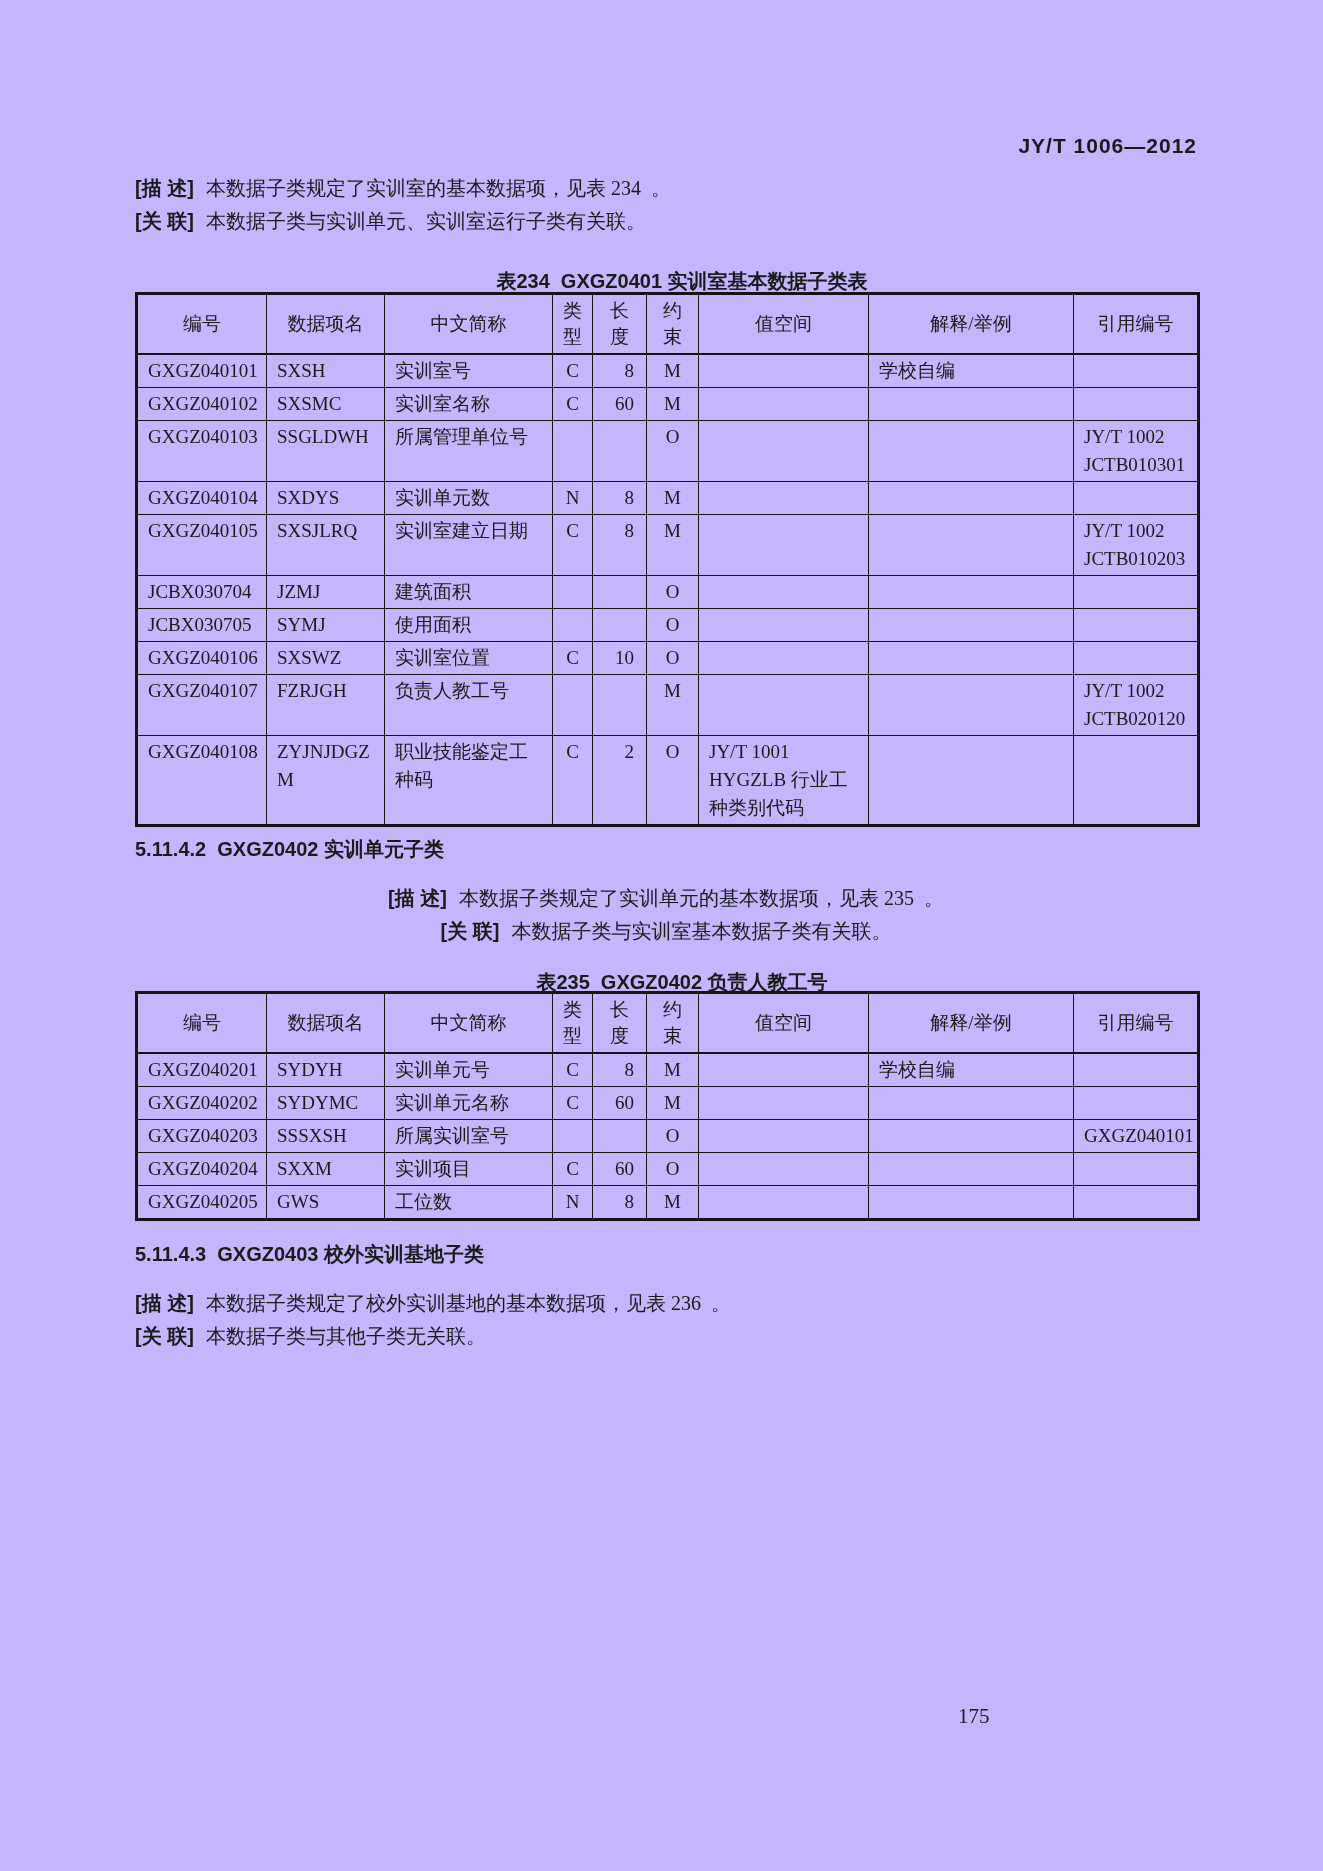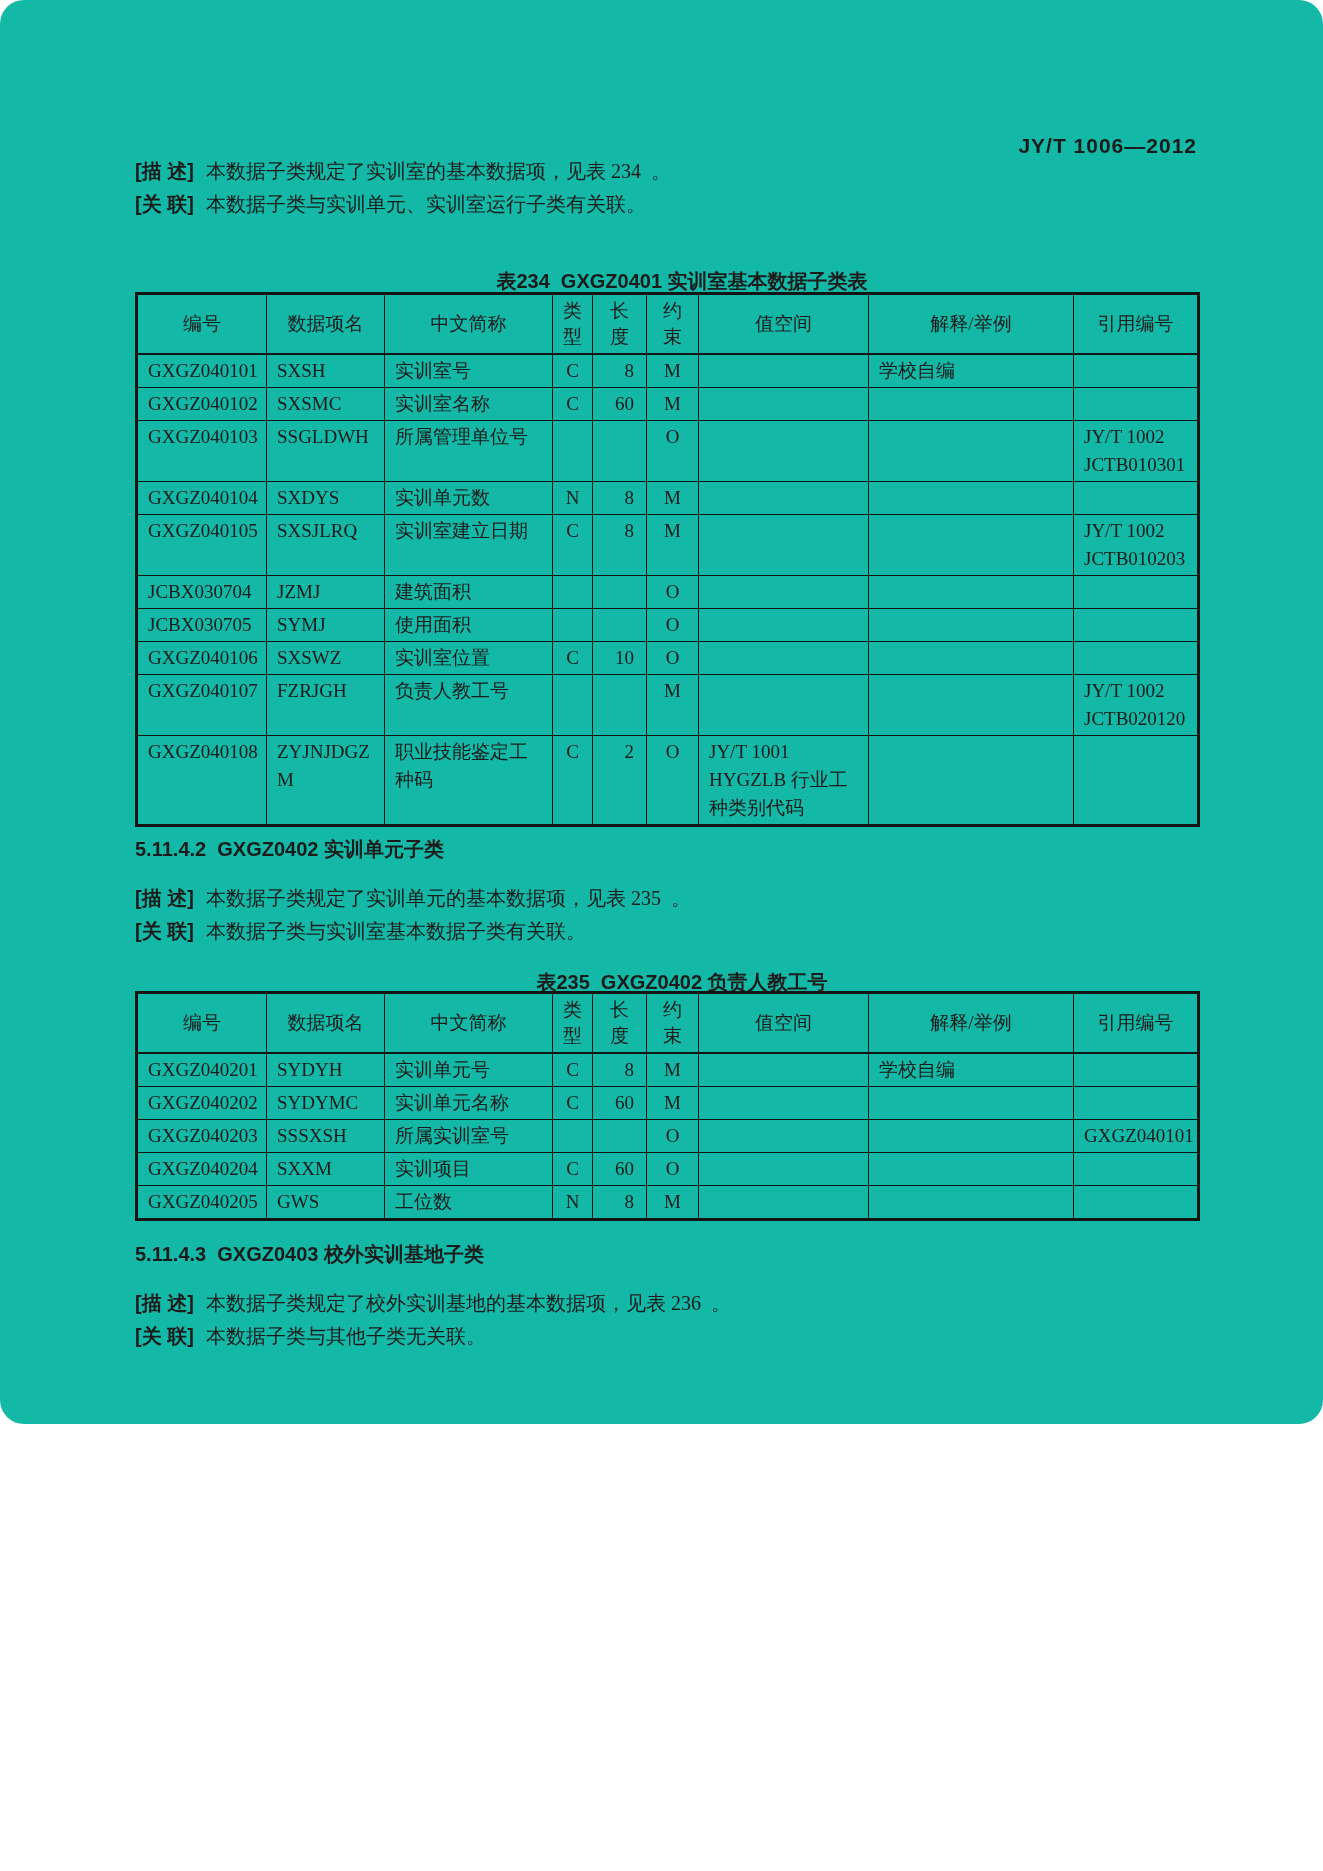--- a/index.html
+++ b/index.html
@@ -1,24 +1,23 @@
 <!DOCTYPE html>
 <html><head>
 <meta charset="utf-8">
 <style>
   * { box-sizing: border-box; }
   html, body { margin: 0; padding: 0; background: #ffffff; }
   .page {
     position: relative;
     width: 1323px;
-    height: 1424px;
-    background: #14b8a6;
+    height: 1871px;
+    background: #c4b5fd;
     color: #1b1b1b;
     font-family: "Liberation Serif", "DejaVu Serif", serif;
-    border-radius: 24px;
   }
   .blk { position: absolute; left: 135px; width: 1062px; }
 
   .doc-header {
     top: 134px;
     text-align: right;
     font-family: "Liberation Sans", "DejaVu Sans", sans-serif;
     font-weight: bold;
     font-size: 21px;
     letter-spacing: 1px;
@@ -85,21 +84,21 @@
     font-size: 21px;
   }
 </style>
 </head>
 <body>
 
 <div class="page">
 
   <div class="blk doc-header">JY/T 1006—2012</div>
 
-  <div class="blk" style="top:155px;">
+  <div class="blk" style="top:172px;">
     <p class="meta-line"><span class="meta-label">[描 述]</span><span>本数据子类规定了实训室的基本数据项，见表 234  。</span></p>
     <p class="meta-line"><span class="meta-label">[关 联]</span><span>本数据子类与实训单元、实训室运行子类有关联。</span></p>
   </div>
 
   <div class="blk tbl-title" style="top:252px;">表234  GXGZ0401 实训室基本数据子类表</div>
 
   <div class="blk" style="top:292px;">
     <table class="data">
       <colgroup>
         <col style="width:130px">
@@ -245,21 +244,21 @@
 种类别代码</td>
             <td></td>
             <td></td>
           </tr>
         </tbody>
     </table>
   </div>
 
   <div class="blk sec-heading" style="top:836px;">5.11.4.2  GXGZ0402 实训单元子类</div>
 
-  <div class="blk" style="top:882px;">
+  <div class="blk" style="top:882px;text-align:center;">
     <p class="meta-line"><span class="meta-label">[描 述]</span><span>本数据子类规定了实训单元的基本数据项，见表 235  。</span></p>
     <p class="meta-line"><span class="meta-label">[关 联]</span><span>本数据子类与实训室基本数据子类有关联。</span></p>
   </div>
 
   <div class="blk tbl-title" style="top:953px;">表235  GXGZ0402 负责人教工号</div>
 
   <div class="blk" style="top:991px;">
     <table class="data">
       <colgroup>
         <col style="width:130px">

